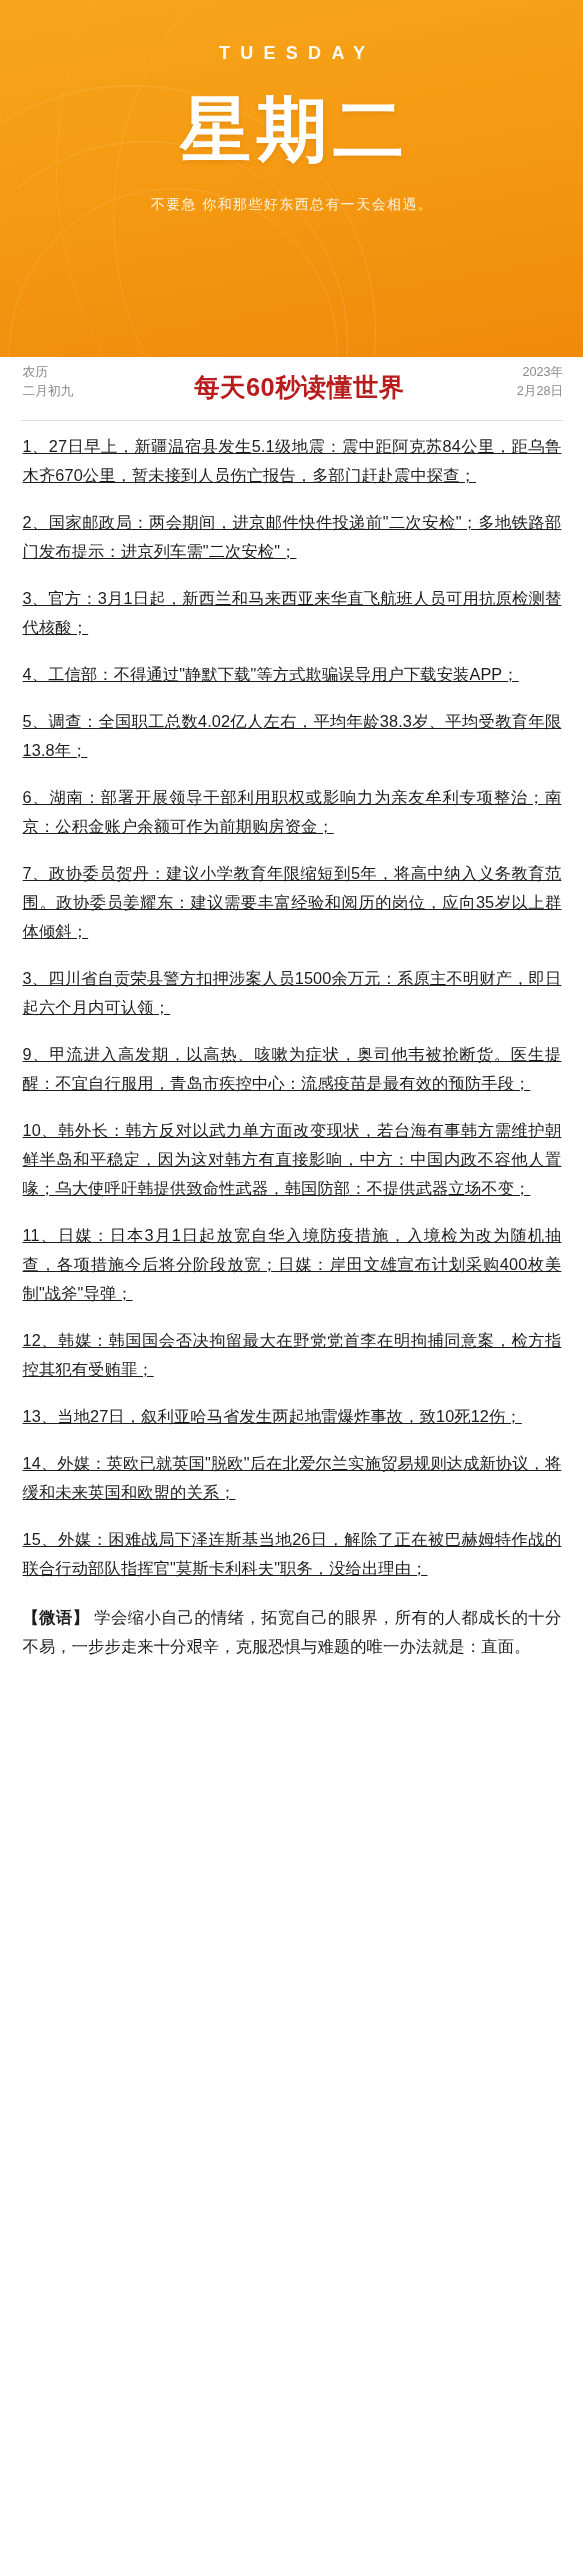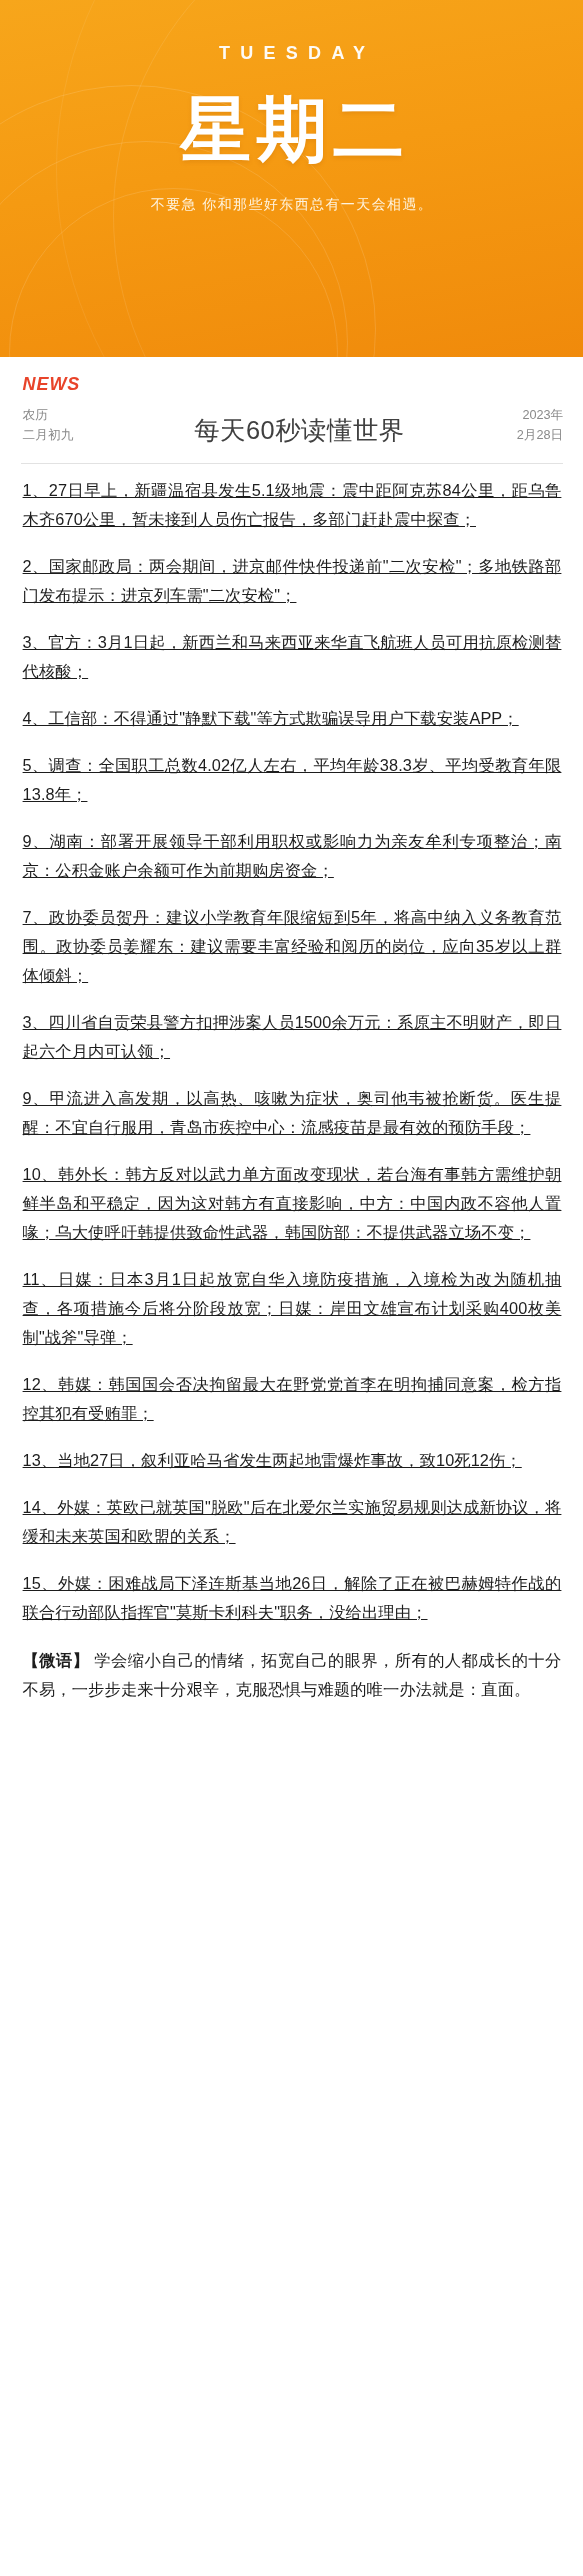--- a/index.html
+++ b/index.html
@@ -93,23 +93,23 @@
     color: #8a8a8a;
     font-size: 12.7px;
     line-height: 1.55;
     width: 81px;
     flex: 0 0 81px;
     padding-bottom: 2.8px;
   }
   .main-title {
     flex: 1 1 auto;
     text-align: center;
-    color: #404040;
+    color: #b91c1c;
     font-size: 25.4px;
-    font-weight: normal;
+    font-weight: bold;
     letter-spacing: 0.5px;
     white-space: nowrap;
   }
   .date {
     color: #8a8a8a;
     font-size: 12.7px;
     line-height: 1.55;
     width: 68px;
     flex: 0 0 68px;
     text-align: right;
@@ -158,21 +158,20 @@
     <div class="swirl s5"></div>
     <div class="banner-inner">
       <div class="weekday-en">TUESDAY</div>
       <div class="weekday-cn">星期二</div>
       <div class="banner-sub">不要急 你和那些好东西总有一天会相遇。</div>
     </div>
   </div>
 
   <div class="card">
 
-    <div class="news-label">NEWS</div>
 
     <div class="title-row">
       <div class="lunar">
         <div>农历</div>
         <div>二月初九</div>
       </div>
       <div class="main-title">每天60秒读懂世界</div>
       <div class="date">
         <div>2023年</div>
         <div>2月28日</div>
@@ -180,21 +179,21 @@
     </div>
 
     <div class="divider"></div>
 
     <div class="news-list">
       <p class="news-item">1、27日早上，新疆温宿县发生5.1级地震：震中距阿克苏84公里，距乌鲁木齐670公里，暂未接到人员伤亡报告，多部门赶赴震中探查；</p>
       <p class="news-item">2、国家邮政局：两会期间，进京邮件快件投递前"二次安检"；多地铁路部门发布提示：进京列车需"二次安检"；</p>
       <p class="news-item">3、官方：3月1日起，新西兰和马来西亚来华直飞航班人员可用抗原检测替代核酸；</p>
       <p class="news-item">4、工信部：不得通过"静默下载"等方式欺骗误导用户下载安装APP；</p>
       <p class="news-item">5、调查：全国职工总数4.02亿人左右，平均年龄38.3岁、平均受教育年限13.8年；</p>
-      <p class="news-item">9、湖南：部署开展领导干部利用职权或影响力为亲友牟利专项整治；南京：公积金账户余额可作为前期购房资金；</p>
+      <p class="news-item">6、湖南：部署开展领导干部利用职权或影响力为亲友牟利专项整治；南京：公积金账户余额可作为前期购房资金；</p>
       <p class="news-item">7、政协委员贺丹：建议小学教育年限缩短到5年，将高中纳入义务教育范围。政协委员姜耀东：建议需要丰富经验和阅历的岗位，应向35岁以上群体倾斜；</p>
       <p class="news-item">3、四川省自贡荣县警方扣押涉案人员1500余万元：系原主不明财产，即日起六个月内可认领；</p>
       <p class="news-item">9、甲流进入高发期，以高热、咳嗽为症状，奥司他韦被抢断货。医生提醒：不宜自行服用，青岛市疾控中心：流感疫苗是最有效的预防手段；</p>
       <p class="news-item">10、韩外长：韩方反对以武力单方面改变现状，若台海有事韩方需维护朝鲜半岛和平稳定，因为这对韩方有直接影响，中方：中国内政不容他人置喙；乌大使呼吁韩提供致命性武器，韩国防部：不提供武器立场不变；</p>
       <p class="news-item">11、日媒：日本3月1日起放宽自华入境防疫措施，入境检为改为随机抽查，各项措施今后将分阶段放宽；日媒：岸田文雄宣布计划采购400枚美制"战斧"导弹；</p>
       <p class="news-item">12、韩媒：韩国国会否决拘留最大在野党党首李在明拘捕同意案，检方指控其犯有受贿罪；</p>
       <p class="news-item">13、当地27日，叙利亚哈马省发生两起地雷爆炸事故，致10死12伤；</p>
       <p class="news-item">14、外媒：英欧已就英国"脱欧"后在北爱尔兰实施贸易规则达成新协议，将缓和未来英国和欧盟的关系；</p>
       <p class="news-item">15、外媒：困难战局下泽连斯基当地26日，解除了正在被巴赫姆特作战的联合行动部队指挥官"莫斯卡利科夫"职务，没给出理由；</p>
     </div>

